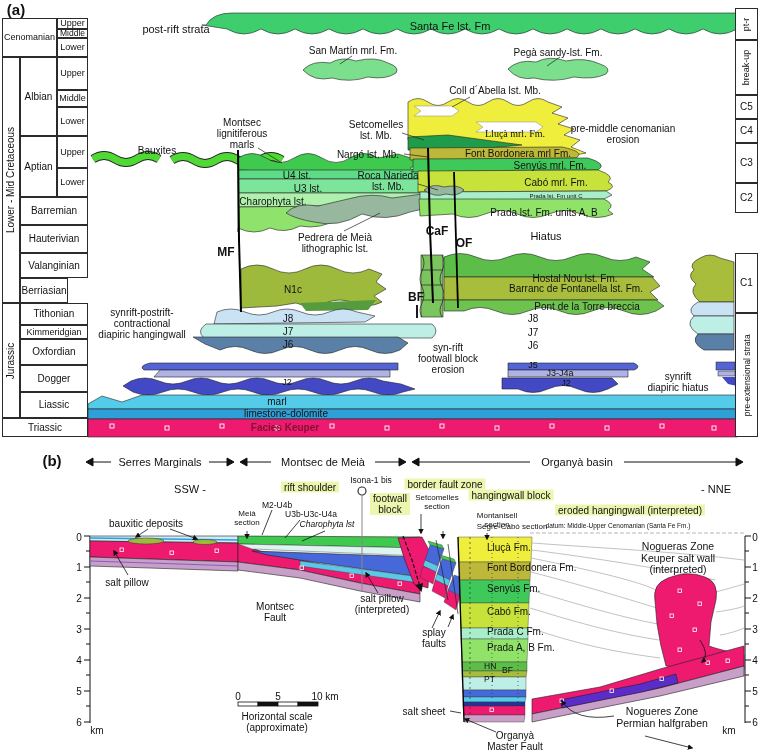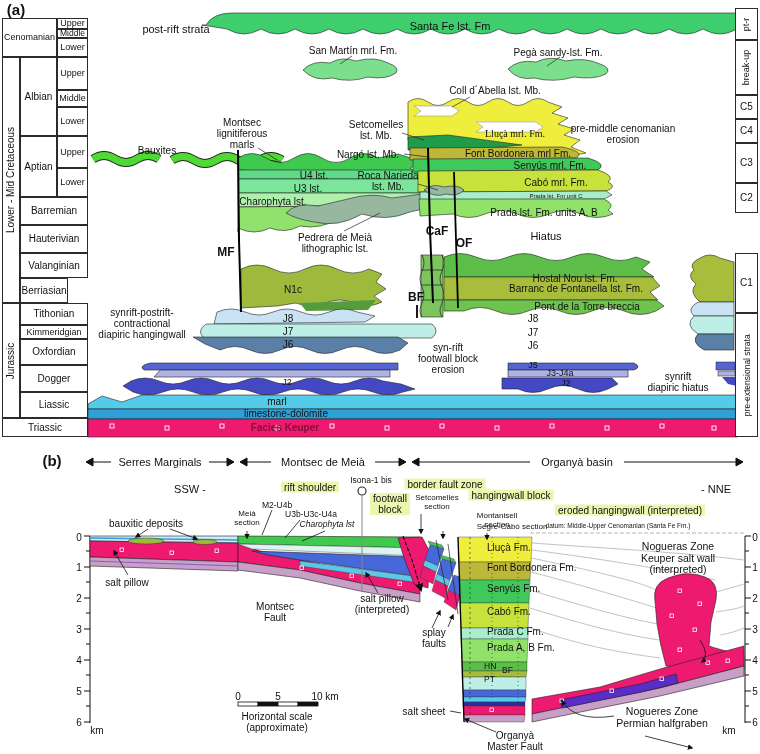--- a/index.html
+++ b/index.html
@@ -399,21 +399,21 @@
   <span style="display:block">lst. Mb.</span>
 </div>
 <div class="L" style="left:515px;top:133px;font-family:Liberation Serif, serif;">Lluçà mrl. Fm.</div>
 <div class="L" style="left:368px;top:154px;">Nargó lst. Mb.</div>
 <div class="L" style="left:518px;top:153px;">Font Bordonera mrl Fm.</div>
 <div class="L" style="left:388px;top:181px;">
   <span style="display:block">Roca Narieda</span>
   <span style="display:block">lst. Mb.</span>
 </div>
 <div class="L" style="left:550px;top:165px;">Senyús mrl. Fm.</div>
-<div class="L" style="left:314px;top:175px;">U4 lst.</div>
+<div class="L" style="left:297px;top:175px;">U4 lst.</div>
 <div class="L" style="left:308px;top:188px;">U3 lst.</div>
 <div class="L" style="left:273px;top:201px;">Charophyta lst.</div>
 <div class="L" style="left:556px;top:182px;">Cabó mrl. Fm.</div>
 <div class="L" style="left:556px;top:196px;font-size:6px;">Prada lst. Fm unit C</div>
 <div class="L" style="left:544px;top:212px;">Prada lst. Fm. units A, B</div>
 <div class="L" style="left:335px;top:243px;">
   <span style="display:block">Pedrera de Meià</span>
   <span style="display:block">lithographic lst.</span>
 </div>
 <div class="L b" style="left:226px;top:253px;font-size:12px;">MF</div>

